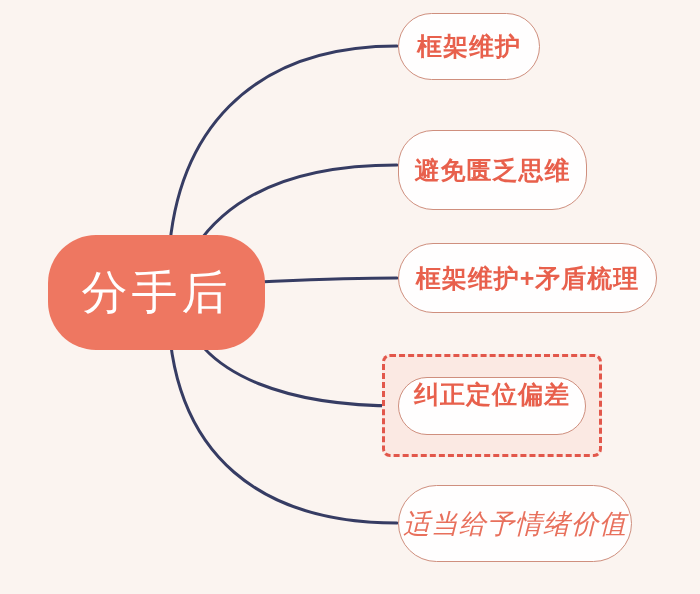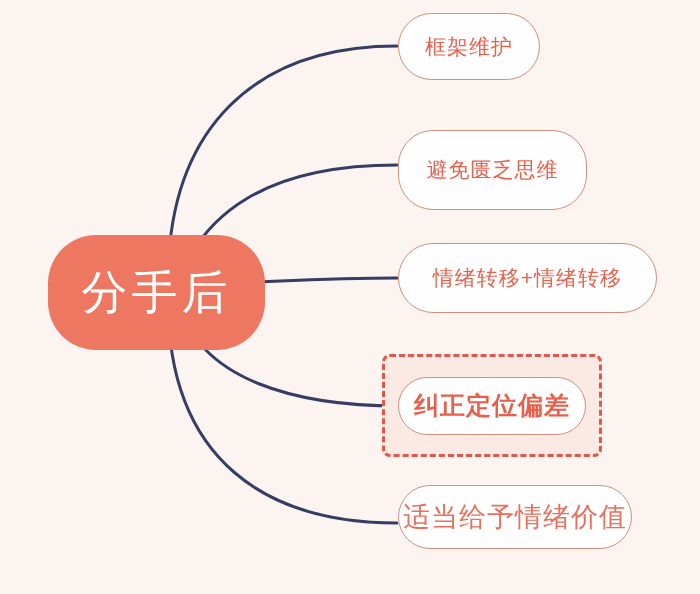--- a/index.html
+++ b/index.html
@@ -45,44 +45,44 @@
     border-radius:48px;
     color:var(--root-text);
     font-size:46px;font-weight:normal;
     letter-spacing:4px;
     z-index:2;
   }
   .branch-node{
     background:var(--branch-fill);
     border:1.5px solid var(--branch-border);
     color:var(--branch-text);
-    font-weight:normal;
-    font-size:21px;
+    font-weight:bold;
+    font-size:25px;
     letter-spacing:1px;
     z-index:2;
   }
   .b1{left:398px;top:13px;width:142px;height:67px;border-radius:34px;}
   .b2{left:398px;top:130px;width:189px;height:80px;border-radius:35px;}
   .b3{left:398px;top:243px;width:259px;height:70px;border-radius:35px;}
-  .b5{left:398px;top:485px;width:234px;height:64px;border-radius:39px;
-      font-weight:normal;color:var(--branch-light-text);font-size:27px;}
+  .b5{left:398px;top:485px;width:234px;height:77px;border-radius:39px;
+      font-weight:normal;color:var(--branch-light-text);font-size:27px;font-style:italic;}
   .highlight-box{
     position:absolute;
     left:382px;top:354px;width:220px;height:103px;
     border:3.5px dashed var(--highlight-border);
     background:var(--highlight-fill);
     border-radius:8px;
     box-sizing:border-box;
     display:flex;align-items:center;justify-content:center;
     z-index:2;
   }
   .b4{
     position:relative;
     width:188px;height:58px;border-radius:34px;
-    display:flex;align-items:center;justify-content:center;
+    display:flex;align-items:flex-start;justify-content:center;
     background:var(--branch-fill);
     border:1.5px solid var(--branch-border);
     color:var(--branch-text);
     font-weight:bold;font-size:25px;letter-spacing:1px;
     box-sizing:border-box;
   }
 </style>
 </head>
 <body>
 
@@ -102,21 +102,21 @@
 
   <div class="node branch-node b1">
     <span>框架维护</span>
   </div>
 
   <div class="node branch-node b2">
     <span>避免匮乏思维</span>
   </div>
 
   <div class="node branch-node b3">
-    <span>情绪转移+情绪转移</span>
+    <span>框架维护+矛盾梳理</span>
   </div>
 
   <div class="highlight-box">
     <div class="b4">
       <span>纠正定位偏差</span>
     </div>
   </div>
 
   <div class="node branch-node b5">
     <span>适当给予情绪价值</span>

